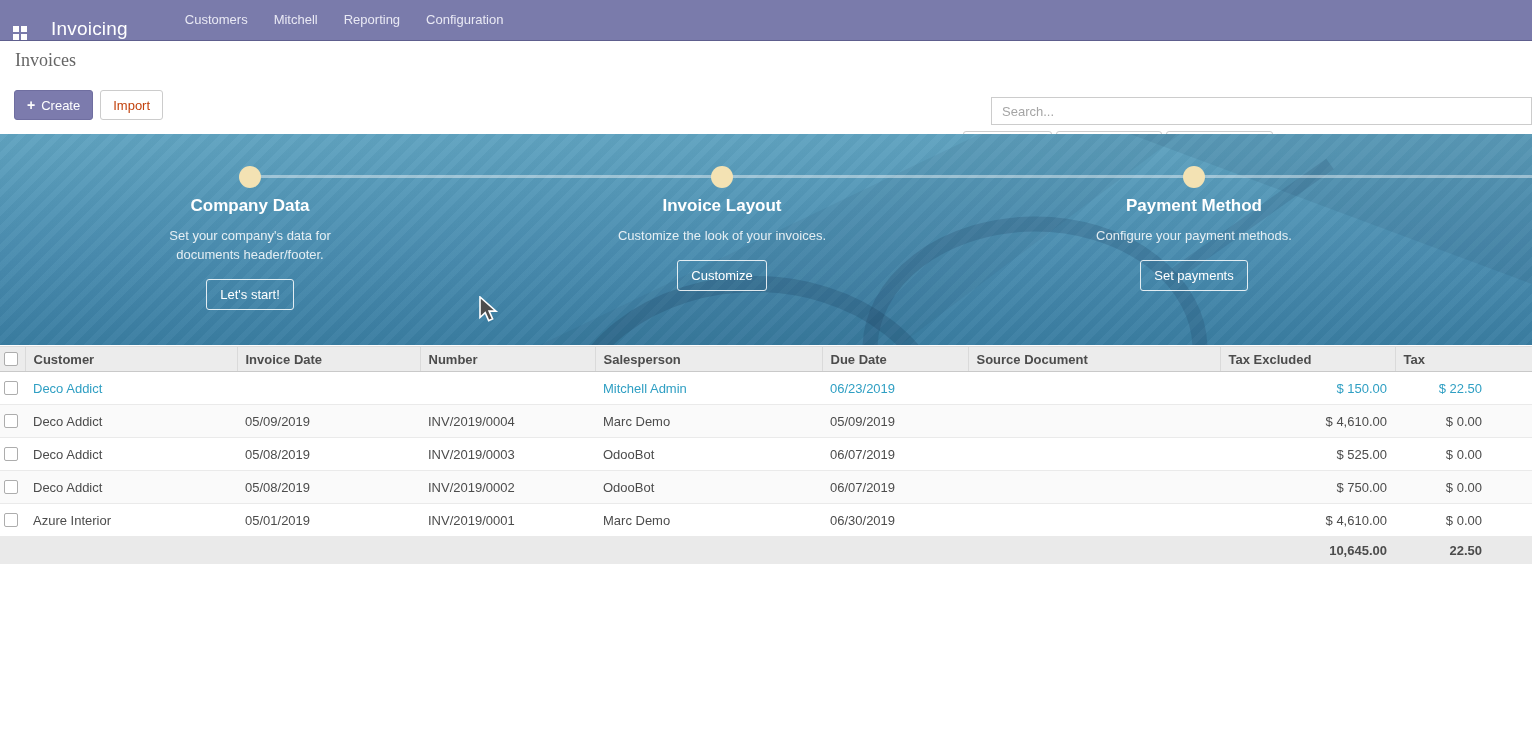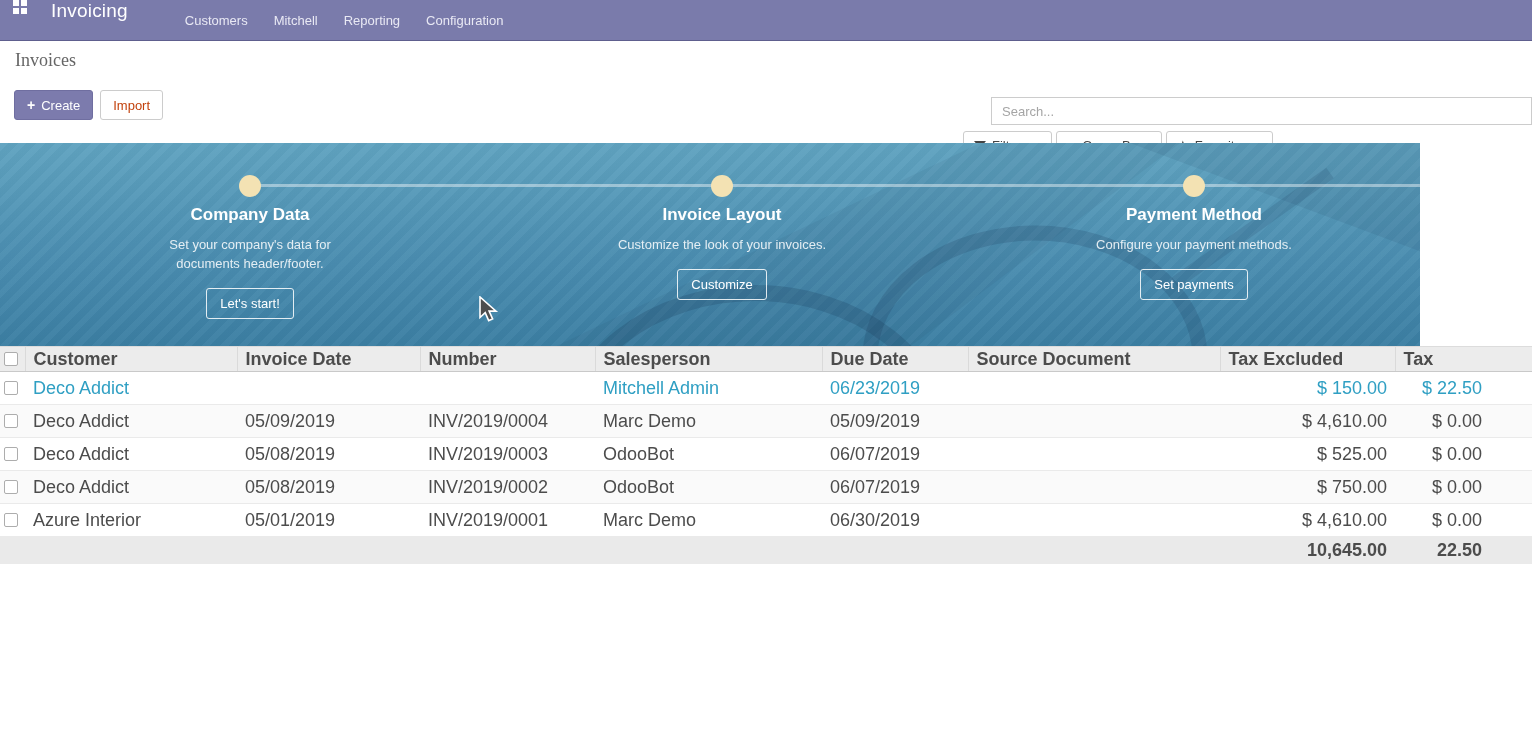--- a/index.html
+++ b/index.html
@@ -5,21 +5,21 @@
   * { margin:0; padding:0; box-sizing:border-box; }
   html,body { width:1532px; height:753px; }
   body {
     font-family:"Liberation Sans", sans-serif;
     background:#fff; overflow:hidden; position:relative;
   }
 
   
   .navbar {
     height:41px; background:#7a7bab; border-bottom:1px solid #5e5f8e;
-    display:flex; align-items:flex-start; color:#fff;
+    display:flex; align-items:flex-end; color:#fff;
   }
   .apps-icon {
     width:14px; height:14px; margin-left:13px; cursor:pointer;
     display:grid; grid-template-columns:6px 6px; grid-template-rows:6px 6px; gap:2px;
   }
   .apps-icon i { background:#fff; display:block; }
   .brand { font-size:19px; margin-left:24px; cursor:pointer; font-weight:400; letter-spacing:.2px; }
   .nav-menu { display:flex; margin-left:44px; }
   .nav-item { font-size:13px; color:#e9e9f4; padding:0 13px; line-height:41px; cursor:pointer; }
 
@@ -48,21 +48,21 @@
     height:29px; background:#fff; border:1px solid #ccc; border-radius:3px;
     font-size:13px; color:#444; padding:0 10px; display:inline-flex;
     align-items:center; gap:6px; cursor:pointer; font-family:inherit;
   }
   .caret { width:0; height:0; border-left:4px solid transparent; border-right:4px solid transparent; border-top:4px solid #444; margin-top:1px; }
   .hamburger-glyph { font-size:15px; line-height:1; }
   .star-glyph { font-size:13px; line-height:1; }
 
   
   .banner {
-    position:absolute; top:143px; left:0; width:1420px; height:211px; overflow:hidden;
+    position:absolute; top:134px; left:0; width:1532px; height:211px; overflow:hidden;
     background:linear-gradient(180deg,#60a3c0 0%,#4a8db0 55%,#3a7da1 100%);
   }
   .banner::before {
     content:""; position:absolute; inset:0;
     background:repeating-linear-gradient(135deg, rgba(255,255,255,0.03) 0 6px, rgba(0,0,0,0.02) 6px 13px);
   }
   .banner-art { position:absolute; inset:0; }
   .progress-line { position:absolute; top:41px; left:250px; right:0; height:3px; background:rgba(255,255,255,0.42); }
   .step-dot { position:absolute; top:32px; width:22px; height:22px; border-radius:50%; background:#f3e2b3; }
   .dot-1 { left:239px; } .dot-2 { left:711px; } .dot-3 { left:1183px; }
@@ -72,21 +72,21 @@
   .step-desc { font-size:13px; color:rgba(255,255,255,0.85); line-height:19px; width:220px; margin:0 auto;text-align:center; }
   .step-3 .step-desc { width:260px; }
   .step-btn {
     margin-top:15px; background:transparent; border:1px solid rgba(255,255,255,0.85);
     color:#fff; font-size:13px; padding:7px 13px; border-radius:3px; cursor:pointer; font-family:inherit;
   }
 
   
   .invoice-table {
     position:absolute; top:346px; left:0; width:1532px;
-    border-collapse:collapse; table-layout:fixed; font-size:18px; color:#4c4c4c;
+    border-collapse:collapse; table-layout:fixed; font-size:13px; color:#4c4c4c;
   }
   .invoice-table thead th {
     background:#ececec; height:25px; font-weight:bold; text-align:left;
     padding:0 8px; border-top:1px solid #dcdcdc; border-bottom:1px solid #c9c9c9;
     white-space:nowrap; overflow:hidden; cursor:pointer;
   }
   .invoice-table thead th + th { border-left:1px solid #dadada; }
   .invoice-table tbody td {
     height:33px; border-bottom:1px solid #eaeaea; padding:0 8px;
     white-space:nowrap; overflow:hidden;

